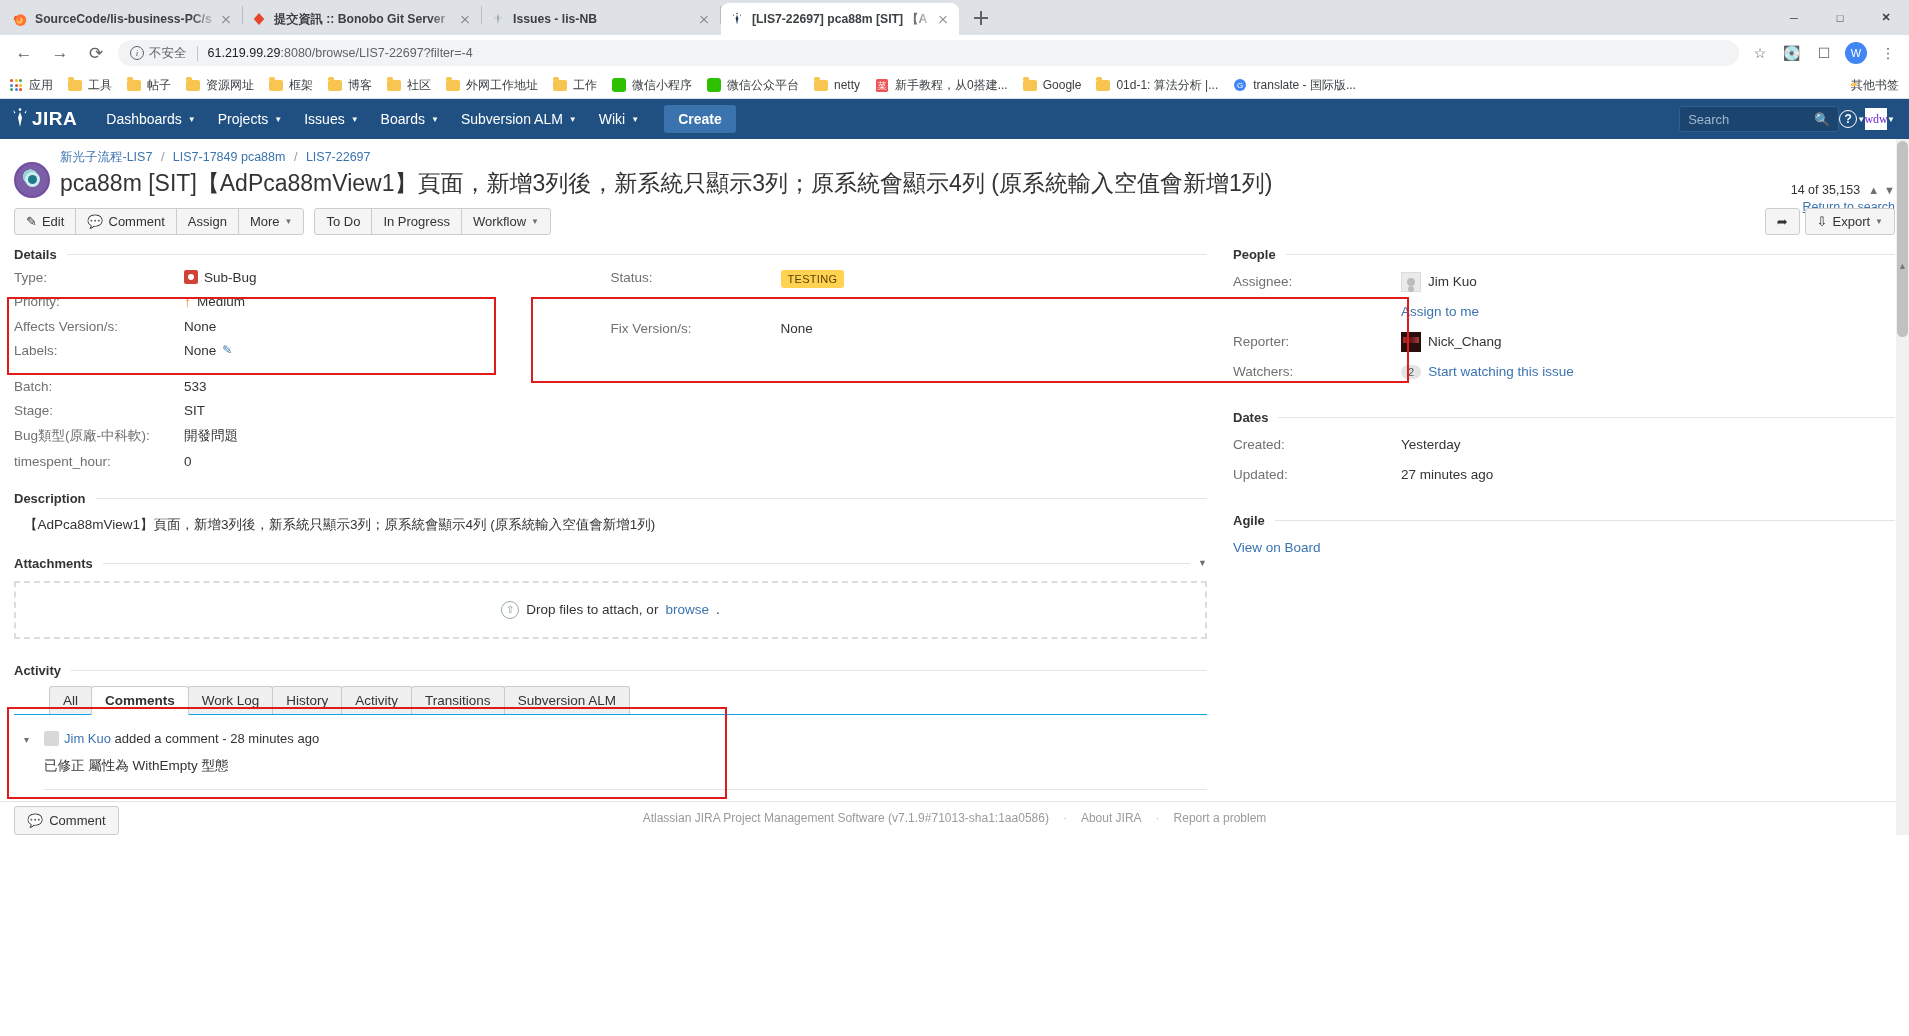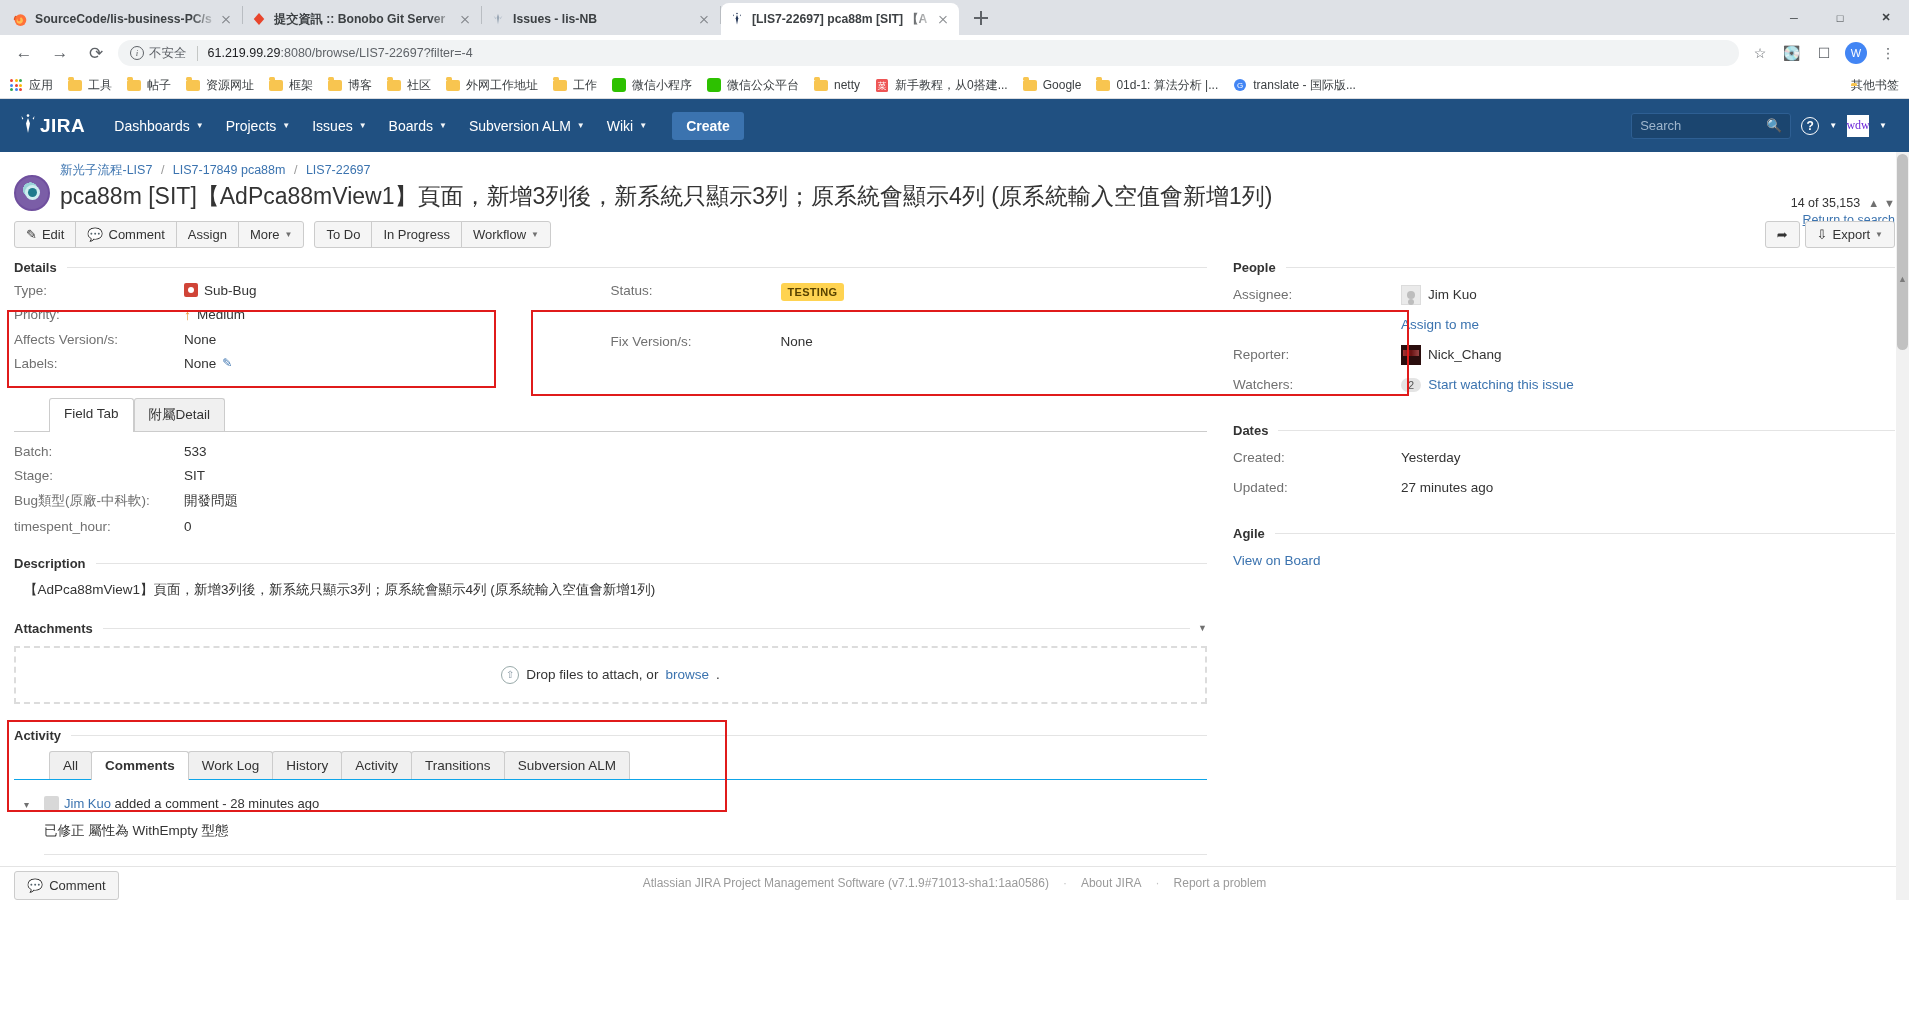--- a/index.html
+++ b/index.html
@@ -80,33 +80,33 @@
   .apps-grid i:nth-child(4){background:#4285f4;} .apps-grid i:nth-child(5){background:#ea4335;}
   .apps-grid i:nth-child(6){background:#fbbc04;} .apps-grid i:nth-child(7){background:#34a853;}
   .apps-grid i:nth-child(8){background:#4285f4;} .apps-grid i:nth-child(9){background:#ea4335;}
   .wechat { width:14px;height:14px;border-radius:3px;background:#2dc100;}
   .bm-right { position:absolute; right:10px; display:flex;align-items:center; font-size:12px; color:#3c4043;}
 
   
   .page { flex: 1 1 auto; background:#fff; position:relative; overflow:hidden; }
 
   .jira-nav {
-    height: 53px; background:#205081; display:flex; align-items:center; padding: 0 10px;
+    height: 40px; background:#205081; display:flex; align-items:center; padding: 0 2px;
     color:#fff; font-size:14px;
   }
   .jira-logo { display:flex; align-items:center; margin: 0 18px 0 8px; }
   .jira-logo .mark { font-size:13px; margin-right:2px; letter-spacing:-1px; }
   .jira-logo .word { font-weight:bold; font-size:19px; letter-spacing:0.5px; font-family:"Liberation Sans", sans-serif;}
   .jnav-item { padding: 9px 11px; color:#fff; font-size:14px; display:flex; align-items:center; cursor:default;}
   .jnav-item .car { margin-left:6px; font-size:8px; opacity:.95; }
   .create-btn {
     background:#3b73af; color:#fff; font-weight:bold; font-size:14px; padding: 6px 14px;
     border-radius:3px; margin-left:14px;
   }
-  .jnav-right { margin-left:auto; display:flex; align-items:center; gap:10px; padding-right:12px;}
+  .jnav-right { margin-left:auto; display:flex; align-items:center; gap:0; padding-right:12px;}
   .jsearch {
     width:160px; height:26px; background:#1b456f; border:1px solid #2e5f93; border-radius:3px;
     display:flex; align-items:center; padding: 0 8px; color:#9fb6cd; font-size:13px;
   }
   .jsearch .sicon { margin-left:auto; font-size:13px; }
   .helpic { width:18px;height:18px;border:1.6px solid #fff;border-radius:50%;display:flex;align-items:center;justify-content:center;font-size:12px;font-weight:bold;}
   .prof-av { width:22px;height:22px;background:#fff;color:#6d28d9;display:flex;align-items:center;justify-content:center;font-size:12px;font-family:"Liberation Serif",serif;}
 
   .content { padding: 0 0 0 0; position:relative; }
 
@@ -148,21 +148,21 @@
 
   .fldgrid { display:flex; }
   .fldcol { flex: 1 1 50%; }
   .fldrow { display:flex; align-items:flex-start; margin-bottom: 9px; font-size:13.5px;}
   .fldlbl { flex: 0 0 170px; color:#707070; }
   .fldval { color:#333; display:flex; align-items:center; gap:6px;}
   .sb-icon { width:14px;height:14px;background:#d04437;border-radius:2px;display:inline-flex;align-items:center;justify-content:center;}
   .sb-icon i { width:6px;height:6px;background:#fff;border-radius:50%;display:block;}
   .arrow-up { color:#e8912d; font-size:14px; }
   .pencil { color:#3b73af; font-size:12px; }
-  .status-lozenge { background:#ffd351; color:#594300; font-size:11px; font-weight:bold; padding: 3px 7px; border-radius:3px; letter-spacing:.3px;}
+  .status-lozenge { background:#ffd351; color:#594300; font-size:11px; font-weight:normal; padding: 3px 7px; border-radius:3px; letter-spacing:.3px;}
 
   .tabsrow { display:flex; margin-top:18px; border-bottom:1px solid #ccc; position:relative; padding-left:35px;}
   .ftab { font-size:13.5px; color:#333; padding: 7px 14px; border:1px solid transparent; border-bottom:none; background:transparent;}
   .ftab.active { background:#fff; border-color:#ccc; border-radius:3px 3px 0 0; margin-bottom:-1px; }
   .ftab.inactive { background:#f0f0f0; border-color:#ccc; border-radius:3px 3px 0 0; }
 
   .tabfields { margin-top: 12px; }
   .tabfields .fldlbl { flex: 0 0 170px; }
 
   .descbox { margin-top: 22px; }
@@ -594,24 +594,20 @@
               </div>
               <div class="fldrow">
                 <div class="fldlbl">Fix Version/s:</div>
                 <div class="fldval">
                     <span>None</span>
                   </div>
               </div>
             </div>
           </div>
 
-          <div class="tabsrow">
-            <div class="ftab active">Field Tab</div>
-            <div class="ftab inactive">附屬Detail</div>
-          </div>
 
           <div class="tabfields">
             <div class="fldrow">
               <div class="fldlbl">Batch:</div>
               <div class="fldval">533</div>
             </div>
             <div class="fldrow">
               <div class="fldlbl">Stage:</div>
               <div class="fldval">SIT</div>
             </div>

